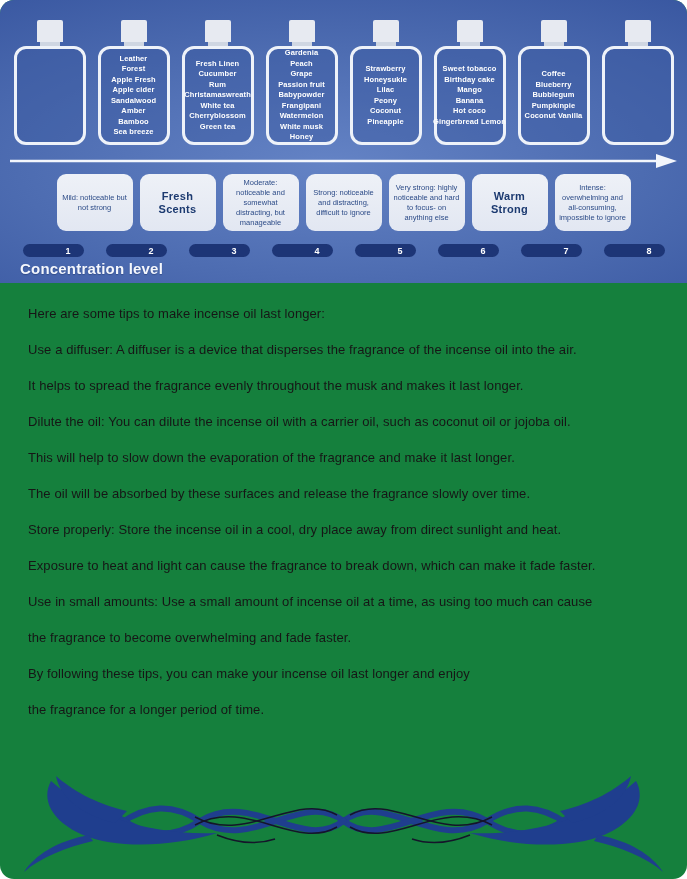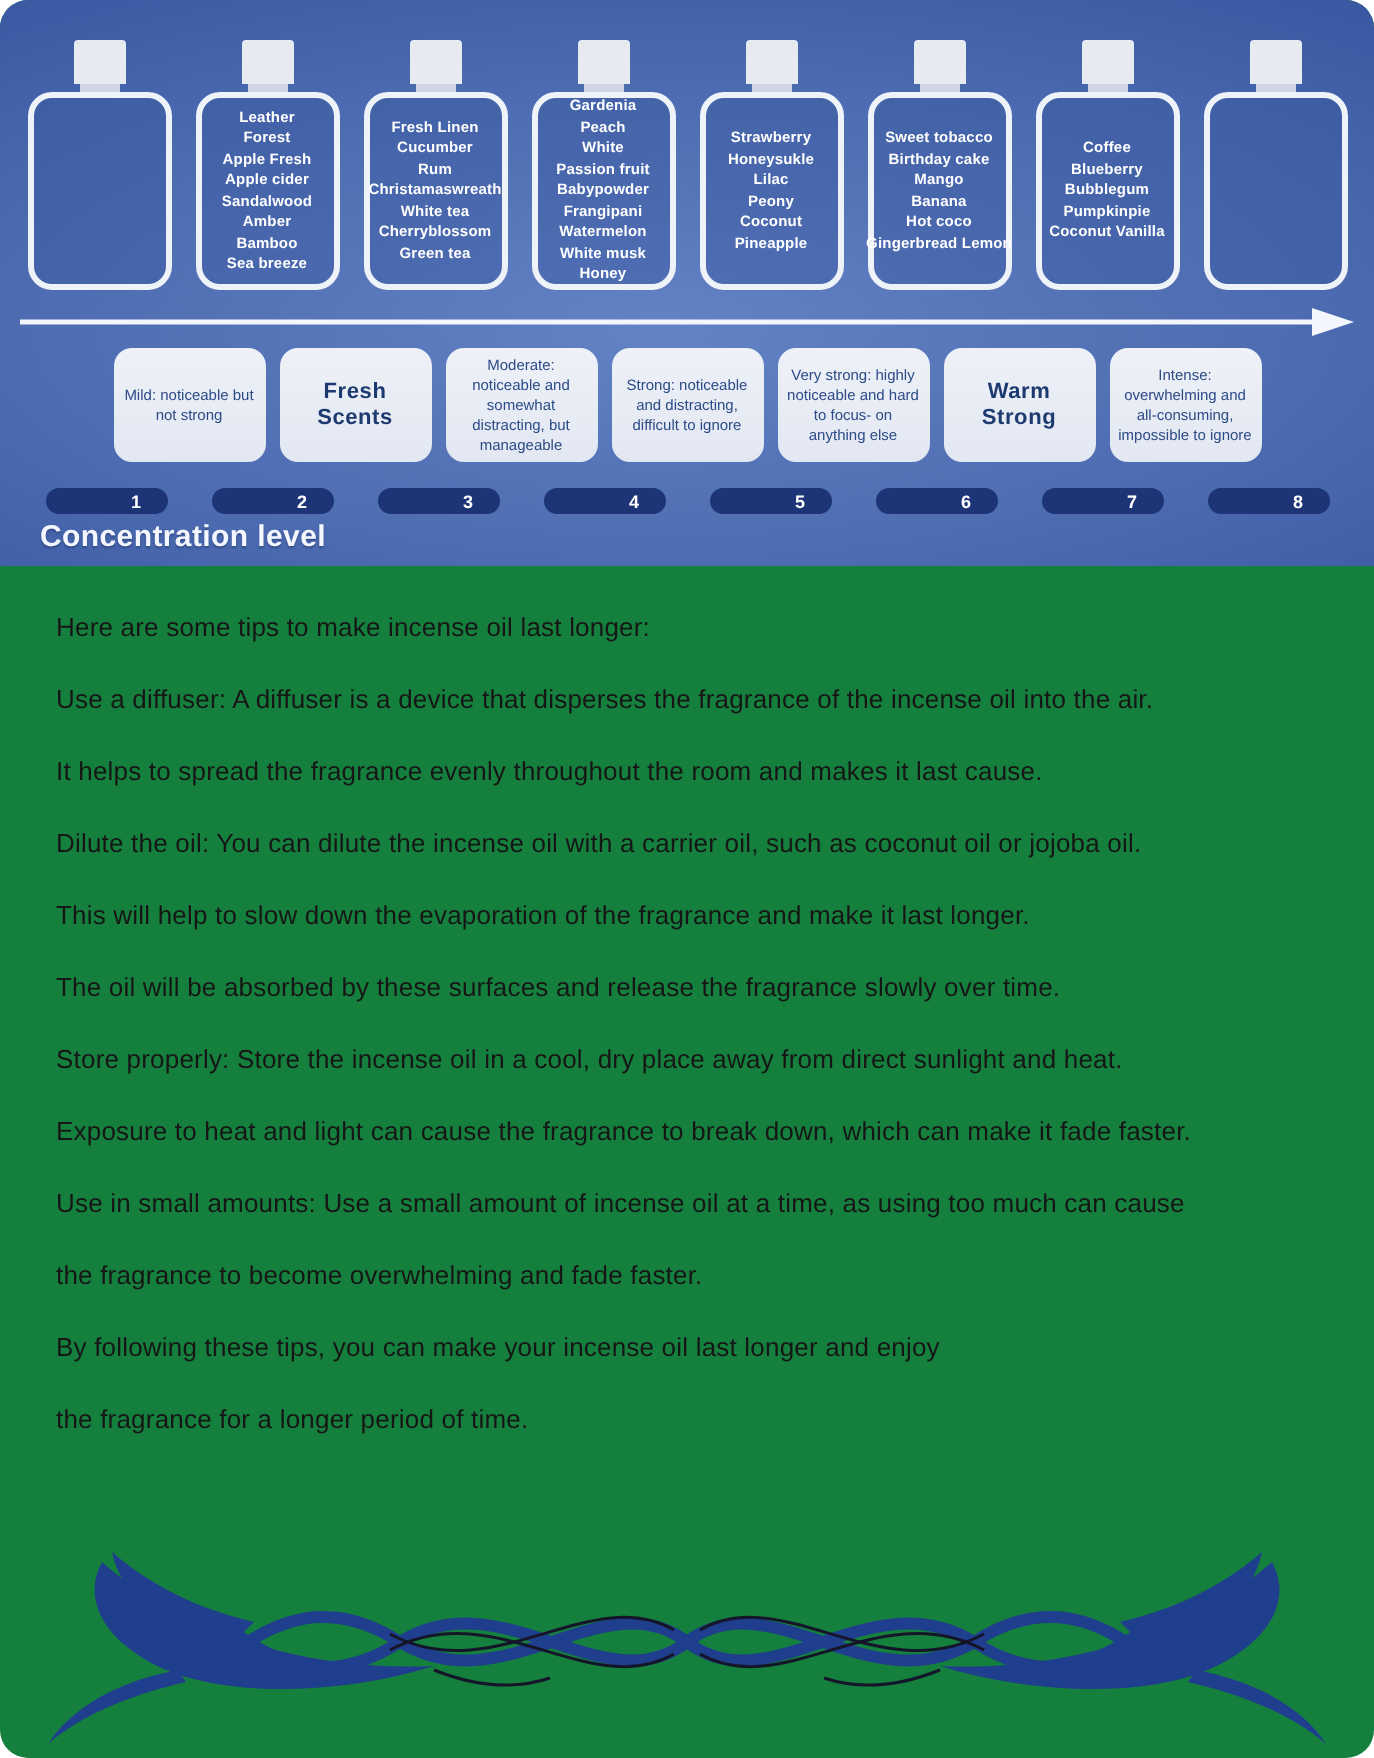--- a/index.html
+++ b/index.html
@@ -103,21 +103,21 @@
             <div class="scent-line">Cherryblossom</div>
             <div class="scent-line">Green tea</div>
           </div>
         </div>
         <div class="bottle">
           <div class="cap"></div>
           <div class="cap-lip"></div>
           <div class="bottle-body">
             <div class="scent-line">Gardenia</div>
             <div class="scent-line">Peach</div>
-            <div class="scent-line">White</div>
+            <div class="scent-line">Grape</div>
             <div class="scent-line">Passion fruit</div>
             <div class="scent-line">Babypowder</div>
             <div class="scent-line">Frangipani</div>
             <div class="scent-line">Watermelon</div>
             <div class="scent-line">White musk</div>
             <div class="scent-line">Honey</div>
           </div>
         </div>
         <div class="bottle">
           <div class="cap"></div>
@@ -202,21 +202,21 @@
         <div class="pill">7</div>
         <div class="pill">8</div>
       </div>
 
     <div class="axis-label">Concentration level</div>
   </div>
 
   <div class="tips">
       <p>Here are some tips to make incense oil last longer:</p>
       <p>Use a diffuser: A diffuser is a device that disperses the fragrance of the incense oil into the air.</p>
-      <p>It helps to spread the fragrance evenly throughout the room and makes it last cause.</p>
+      <p>It helps to spread the fragrance evenly throughout the musk and makes it last longer.</p>
       <p>Dilute the oil: You can dilute the incense oil with a carrier oil, such as coconut oil or jojoba oil.</p>
       <p>This will help to slow down the evaporation of the fragrance and make it last longer.</p>
       <p>The oil will be absorbed by these surfaces and release the fragrance slowly over time.</p>
       <p>Store properly: Store the incense oil in a cool, dry place away from direct sunlight and heat.</p>
       <p>Exposure to heat and light can cause the fragrance to break down, which can make it fade faster.</p>
       <p>Use in small amounts: Use a small amount of incense oil at a time, as using too much can cause</p>
       <p>the fragrance to become overwhelming and fade faster.</p>
       <p>By following these tips, you can make your incense oil last longer and enjoy</p>
       <p>the fragrance for a longer period of time.</p>
     </div>

